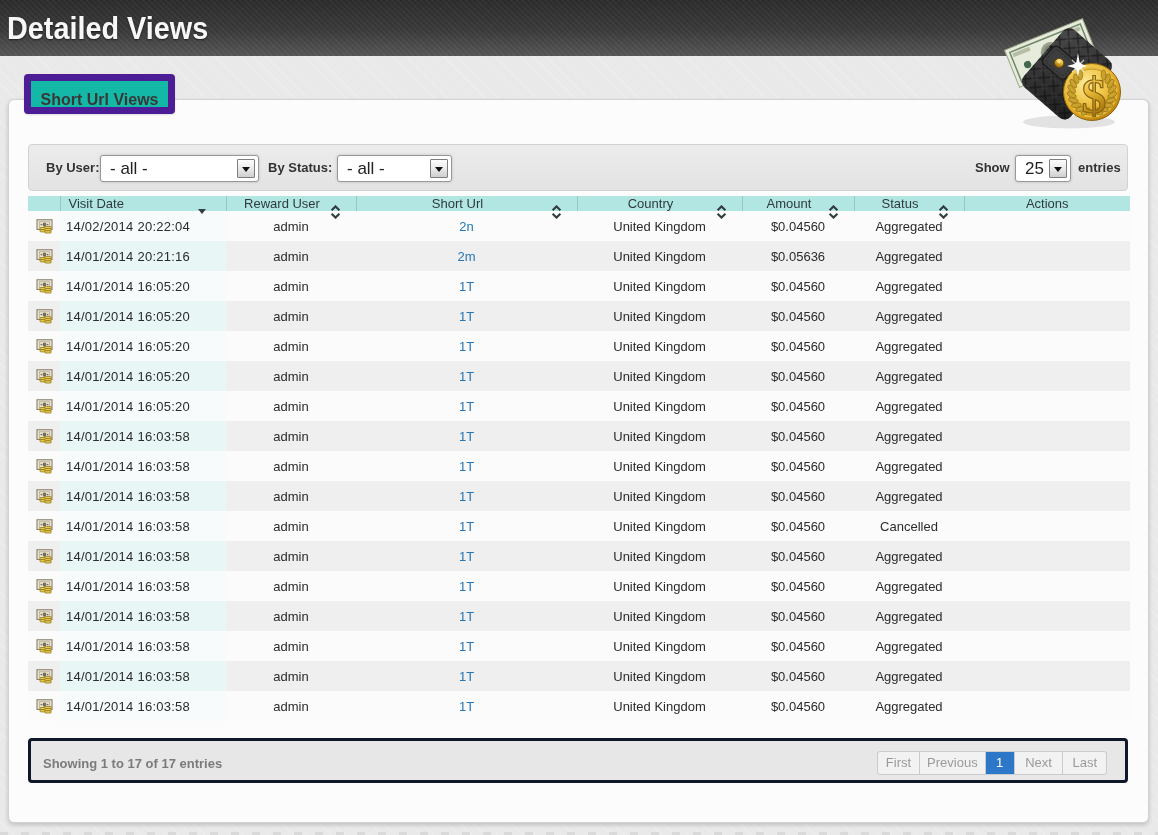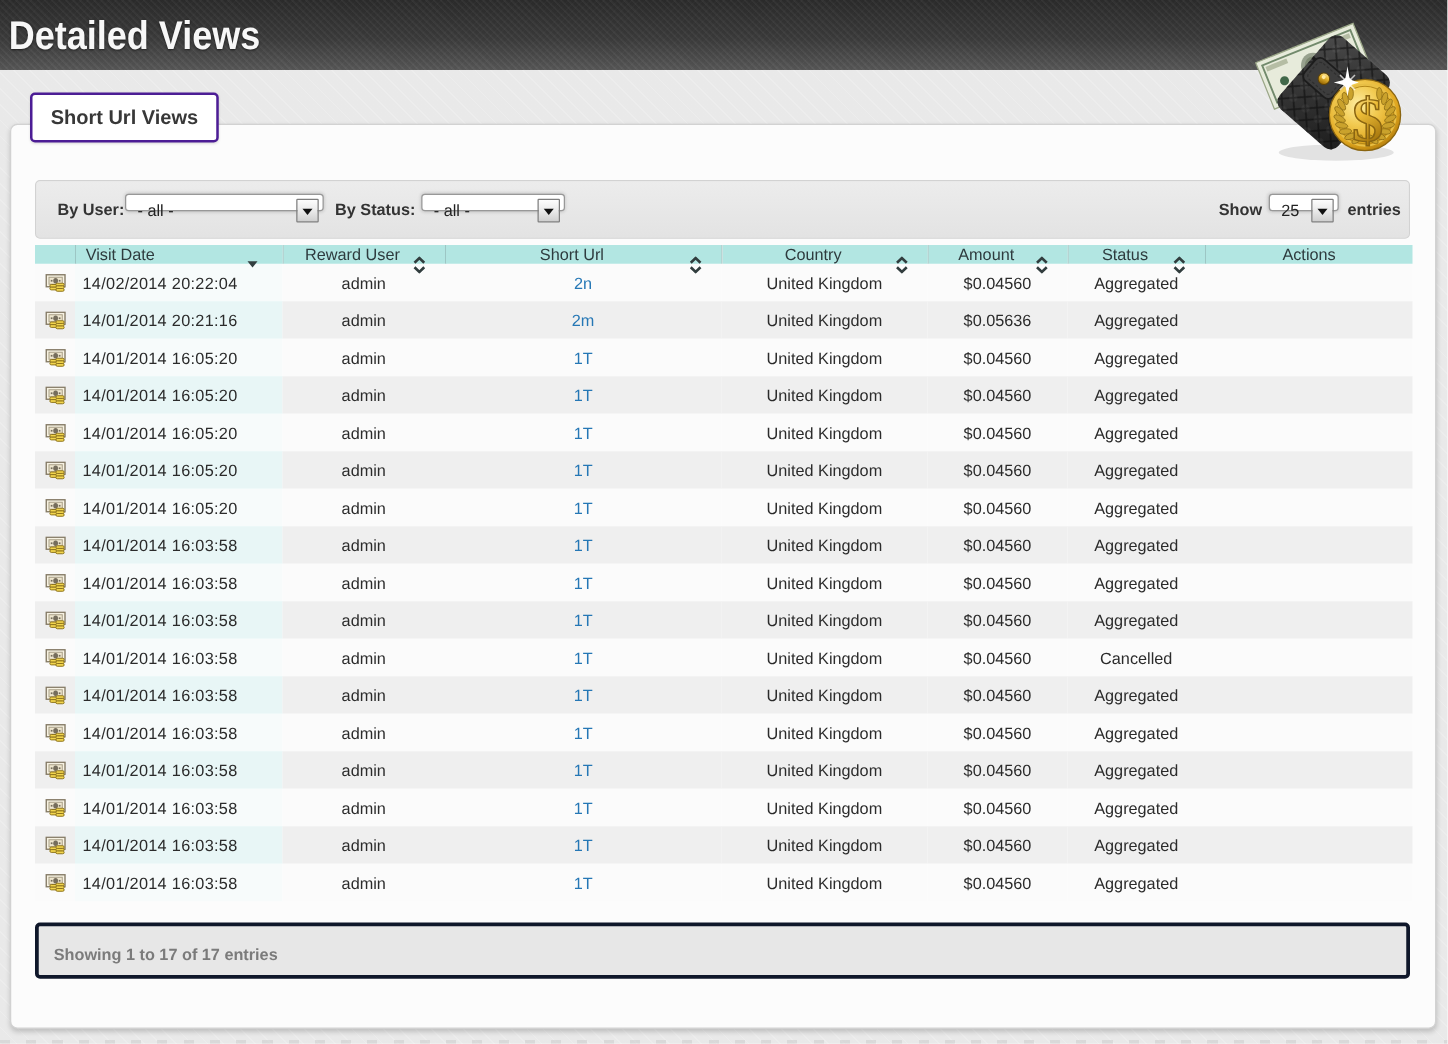--- a/index.html
+++ b/index.html
@@ -20,42 +20,42 @@
 }
 .topbar h1 {
   position:absolute; left:7px; top:10px;
   font-size:32px; font-weight:bold; color:#f7f7f7;
   transform:scaleX(0.9); transform-origin:0 50%;
   text-shadow:0 1px 2px rgba(0,0,0,0.6);
   letter-spacing:0px;
 }
 .tab {
   position:absolute; left:24px; top:74px; width:151px; height:40px;
-  background:#ffffff; border:2px solid #4c1d95; border-radius:4px;
+  background:#14b8a6; border:7px solid #4c1d95; border-radius:4px;
   box-shadow:0 1px 2px rgba(0,0,0,0.12);
   z-index:3;
   text-align:center; line-height:38px; font-size:16px; font-weight:bold; color:#383838;
 }
 .panel {
   position:absolute; left:8px; top:99px; width:1141px; height:724px;
   background:#fcfcfc; border:1px solid #d2d2d2; border-radius:6px;
   box-shadow:0 2px 4px rgba(0,0,0,0.18);
   z-index:2;
 }
 .filterbar {
   position:absolute; left:28px; top:144px; width:1100px; height:47px;
   background:linear-gradient(180deg,#ececec,#e3e3e3);
   border:1px solid #d2d2d2; border-radius:4px; z-index:4;
 }
 .filterbar .lab { position:absolute; top:15px; font-size:13px; font-weight:bold; color:#333; }
 .sel {
-  position:absolute; top:10px; height:14px; background:#fff;
+  position:absolute; top:10px; height:27px; background:#fff;
   border:1px solid #989898; border-radius:3px;
   box-shadow:0 0 3px rgba(0,0,0,0.18);
-  font-size:13px; color:#222; line-height:25px;
+  font-size:17px; color:#222; line-height:25px;
 }
 .sel .txt { position:absolute; left:9px; top:0; }
 .sel .btn {
   position:absolute; right:3px; top:3px; width:18px; height:19px;
   background:linear-gradient(180deg,#fdfdfd 0%,#e8e8e8 55%,#cfcfcf 100%);
   border:1px solid #7e7e7e; border-radius:1px;
 }
 .sel .btn::after {
   content:""; position:absolute; left:4px; top:7px;
   border-left:4px solid transparent; border-right:4px solid transparent;
@@ -556,20 +556,27 @@
           <td>United Kingdom</td>
           <td>$0.04560</td>
           <td>Aggregated</td>
           <td></td>
         </tr>
 </tbody>
 </table>
 </div>
 <div class="footerbar">
   <span class="info">Showing 1 to 17 of 17 entries</span>
+  <div class="pager">
+    <span class="pg">First</span>
+      <span class="pg">Previous</span>
+      <span class="pg act">1</span>
+      <span class="pg">Next</span>
+      <span class="pg">Last</span>
+  </div>
 </div>
 <div class="wallet">
 <svg width="134" height="116" viewBox="0 0 134 116">
 <defs>
 <radialGradient id="coing" cx="40%" cy="35%" r="70%">
   <stop offset="0%" stop-color="#fdeC9e"></stop>
   <stop offset="40%" stop-color="#f2cb52"></stop>
   <stop offset="78%" stop-color="#dfa61f"></stop>
   <stop offset="100%" stop-color="#b07a0a"></stop>
 </radialGradient>

